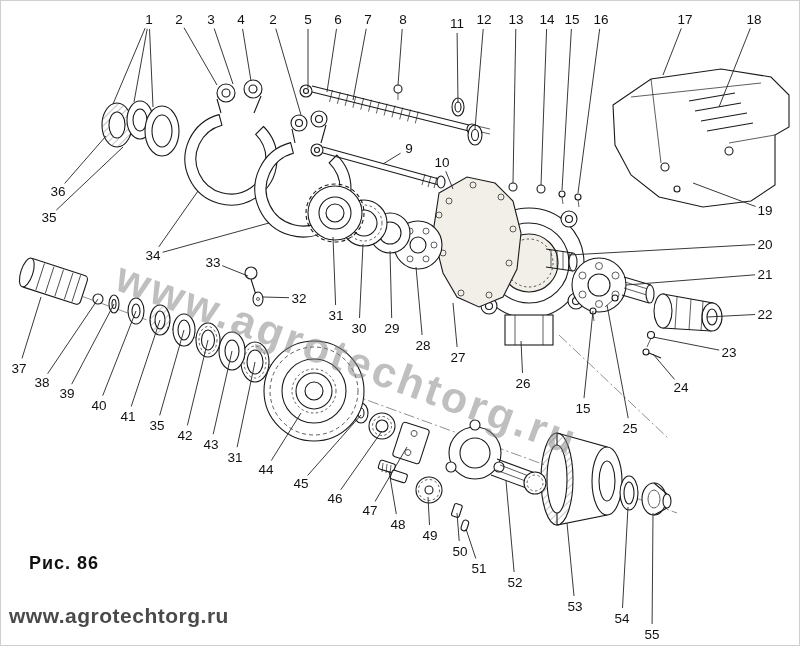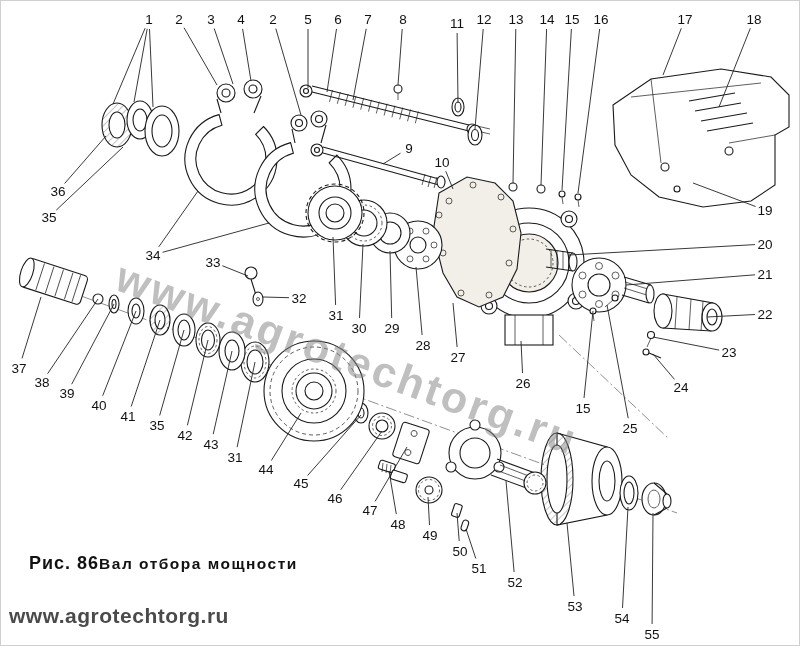--- a/index.html
+++ b/index.html
@@ -22,21 +22,21 @@
 
   .callout-line { stroke:#222; stroke-width:0.9; }
   .callout-text { font:13.5px "Liberation Sans", sans-serif; fill:#111; }
 
   .wm-diag {
     font:bold 43px "Liberation Sans", sans-serif;
     fill:#808080; opacity:0.5; letter-spacing:3px;
   }
   .caption {
     position:absolute; left:28px; top:552px; color:#111;
-    display:flex; align-items:baseline; gap:0; white-space:nowrap;
+    display:flex; align-items:baseline; gap:16px; white-space:nowrap;
   }
   .caption .fig-label { font-size:18px; font-weight:bold; letter-spacing:1px; }
   .caption .fig-title { font-size:15.5px; font-weight:bold; letter-spacing:1.5px; }
   .site-watermark {
     position:absolute; left:8px; top:603px;
     font-size:21px; font-weight:bold; color:#4a4a4a; letter-spacing:0.5px;
   }
 </style>
 </head>
 <body>
@@ -554,18 +554,17 @@
         </g>
         <g>
           <line class="callout-line" x1="651.1" y1="623.0" x2="652" y2="512"></line>
           <text class="callout-text" x="651" y="637.5" text-anchor="middle">55</text>
         </g>
       </g>
 </svg>
 
 <div class="caption">
   <span class="fig-label">Рис. 86</span>
-  <span class="fig-title">Вал отбора мощности</span>
 </div>
 
 <div class="site-watermark">www.agrotechtorg.ru</div>
 
 </div>
 
 </body></html>

